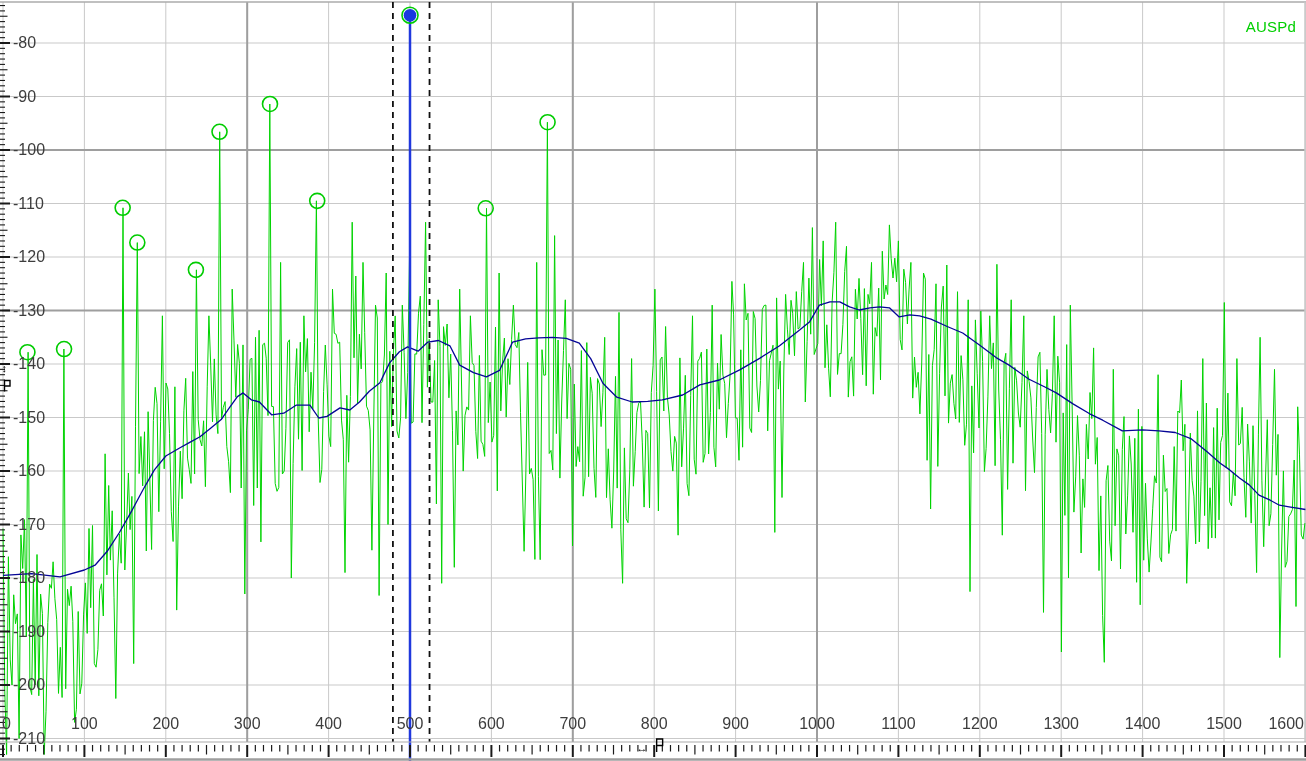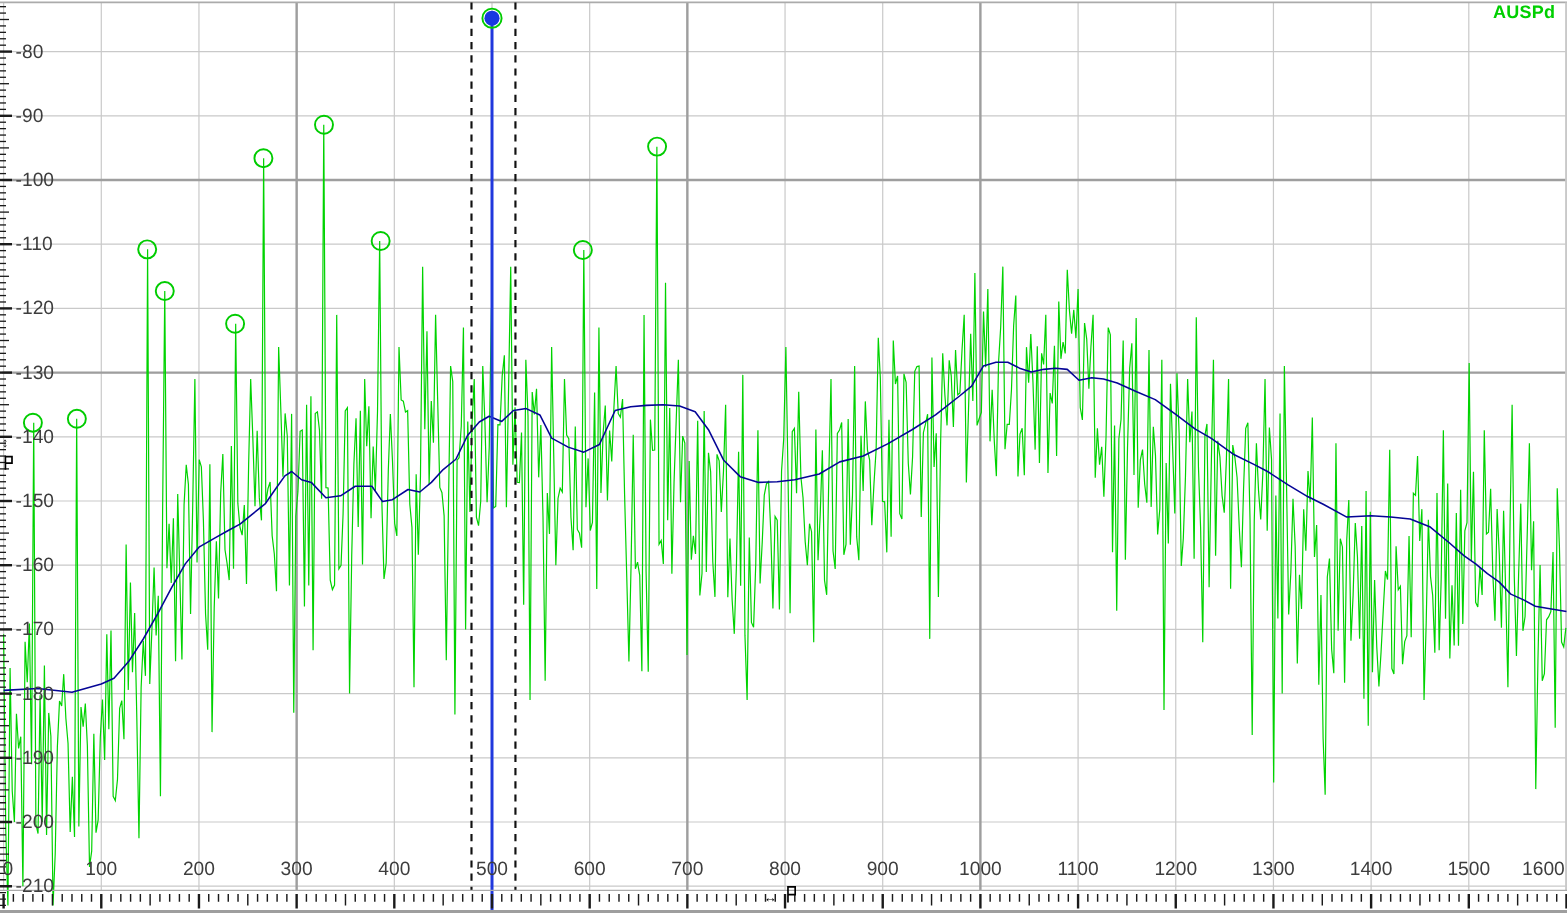--- a/index.html
+++ b/index.html
@@ -1,19 +1,19 @@
 <!DOCTYPE html>
 <html><head>
 <meta charset="utf-8">
 <style>
   html,body{margin:0;padding:0;background:#ffffff;}
   .stage{position:relative;width:1306px;height:761px;overflow:hidden;
          font-family:"Liberation Sans",sans-serif;background:#ffffff;}
   .stage svg{position:absolute;left:0;top:0;}
-  .legend{position:absolute;top:2px;right:10px;font-size:15px;font-weight:bold;
+  .legend{position:absolute;top:18px;right:10px;font-size:15px;font-weight:normal;
           letter-spacing:0.2px;}
   text{font-family:"Liberation Sans",sans-serif;}
 </style>
 </head>
 <body>
 
 <div class="stage">
   <svg id="chart" width="1306" height="761" viewBox="0 0 1306 761">
       <rect x="0" y="2" width="1305" height="740" fill="#ffffff"></rect>
       <g>

